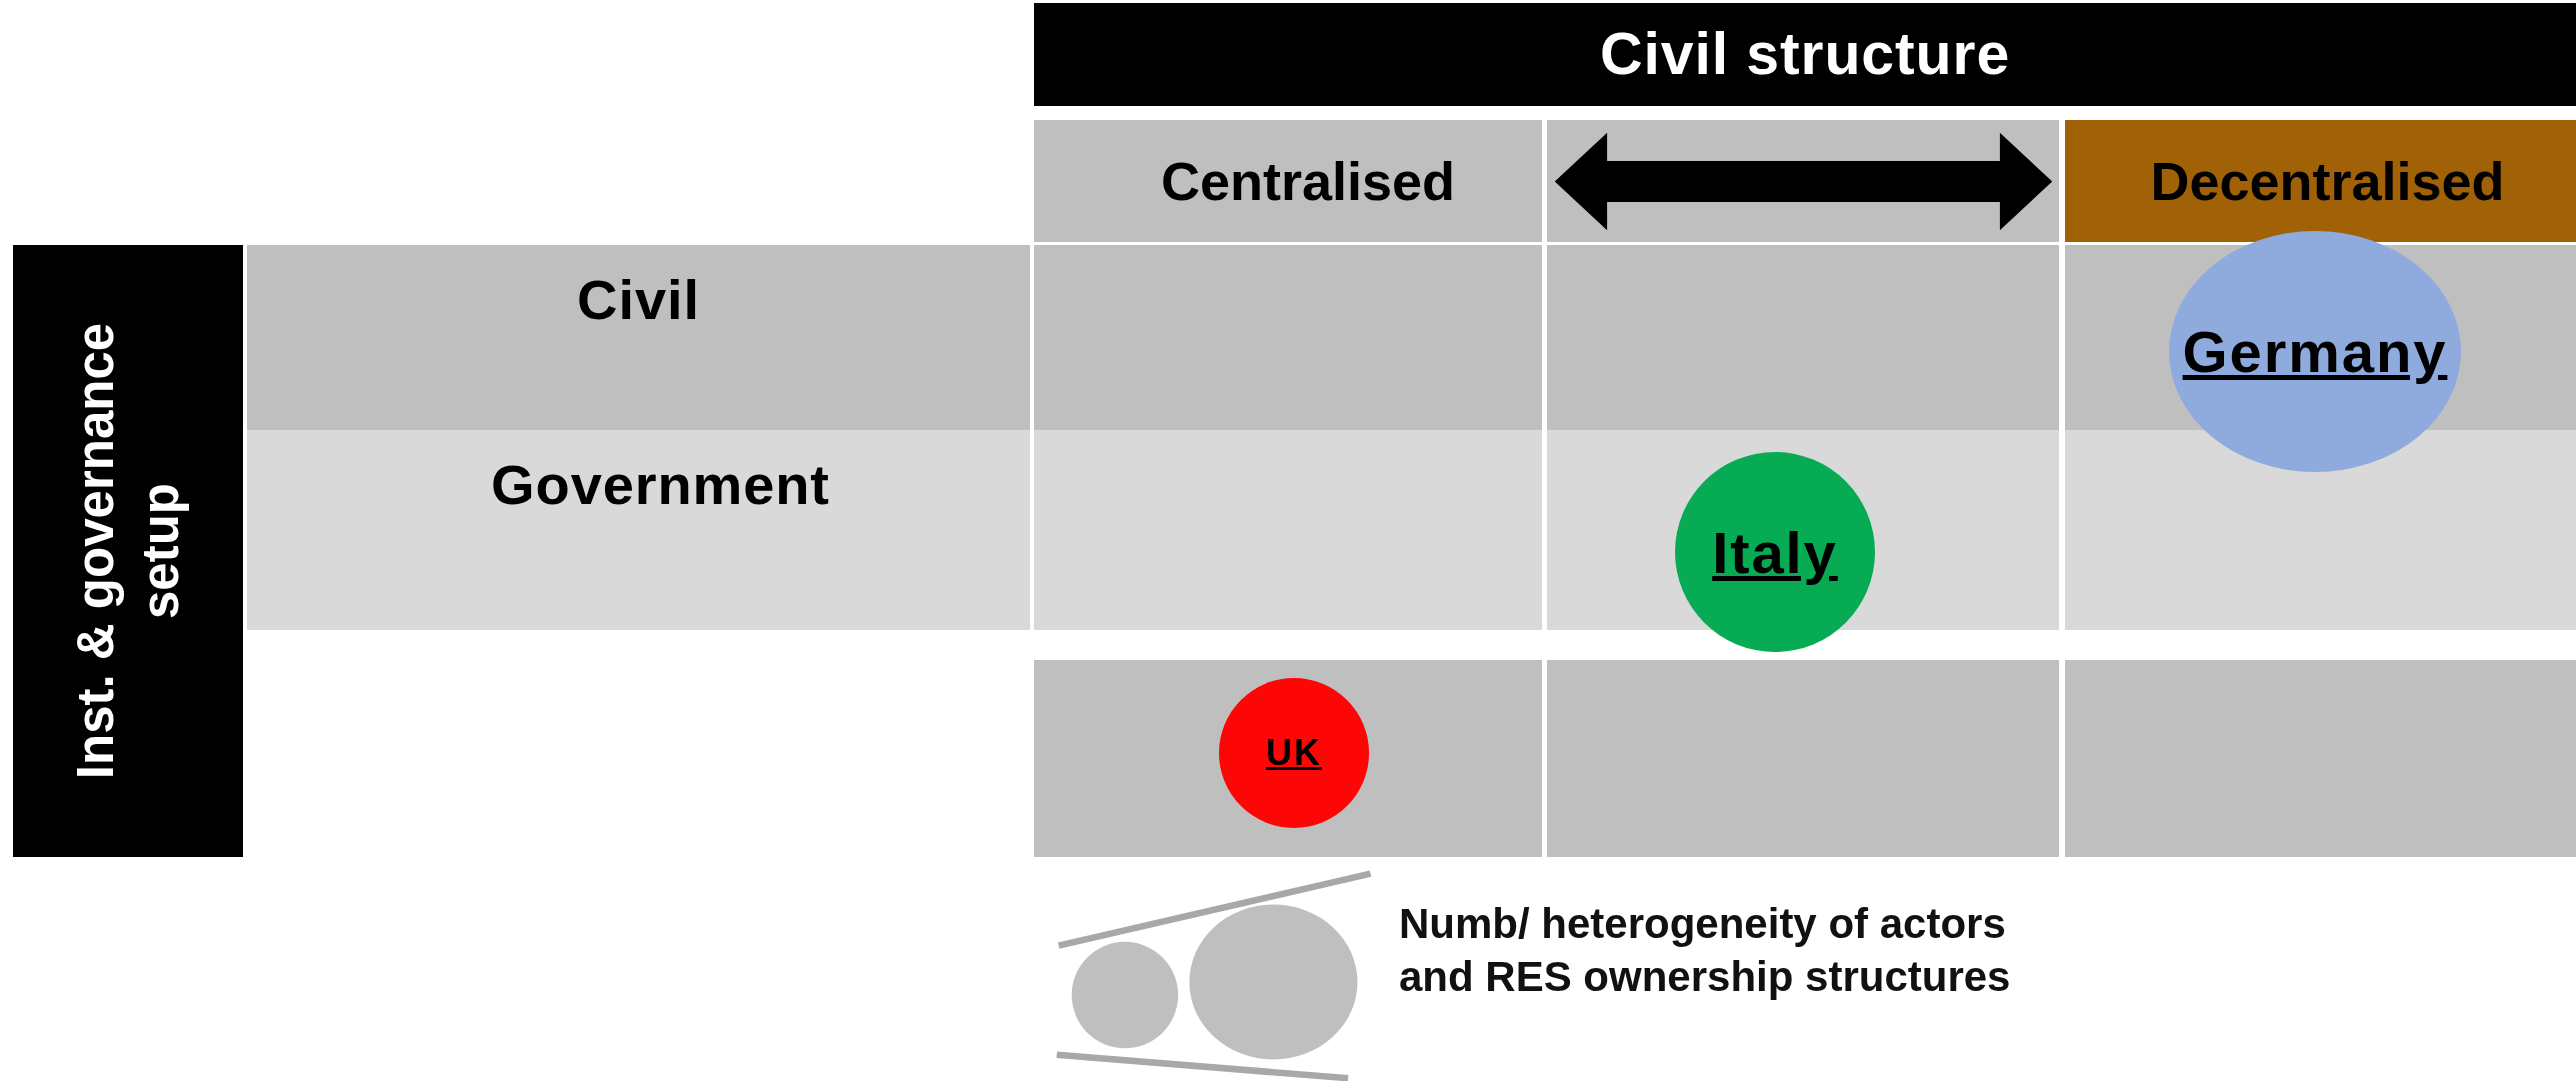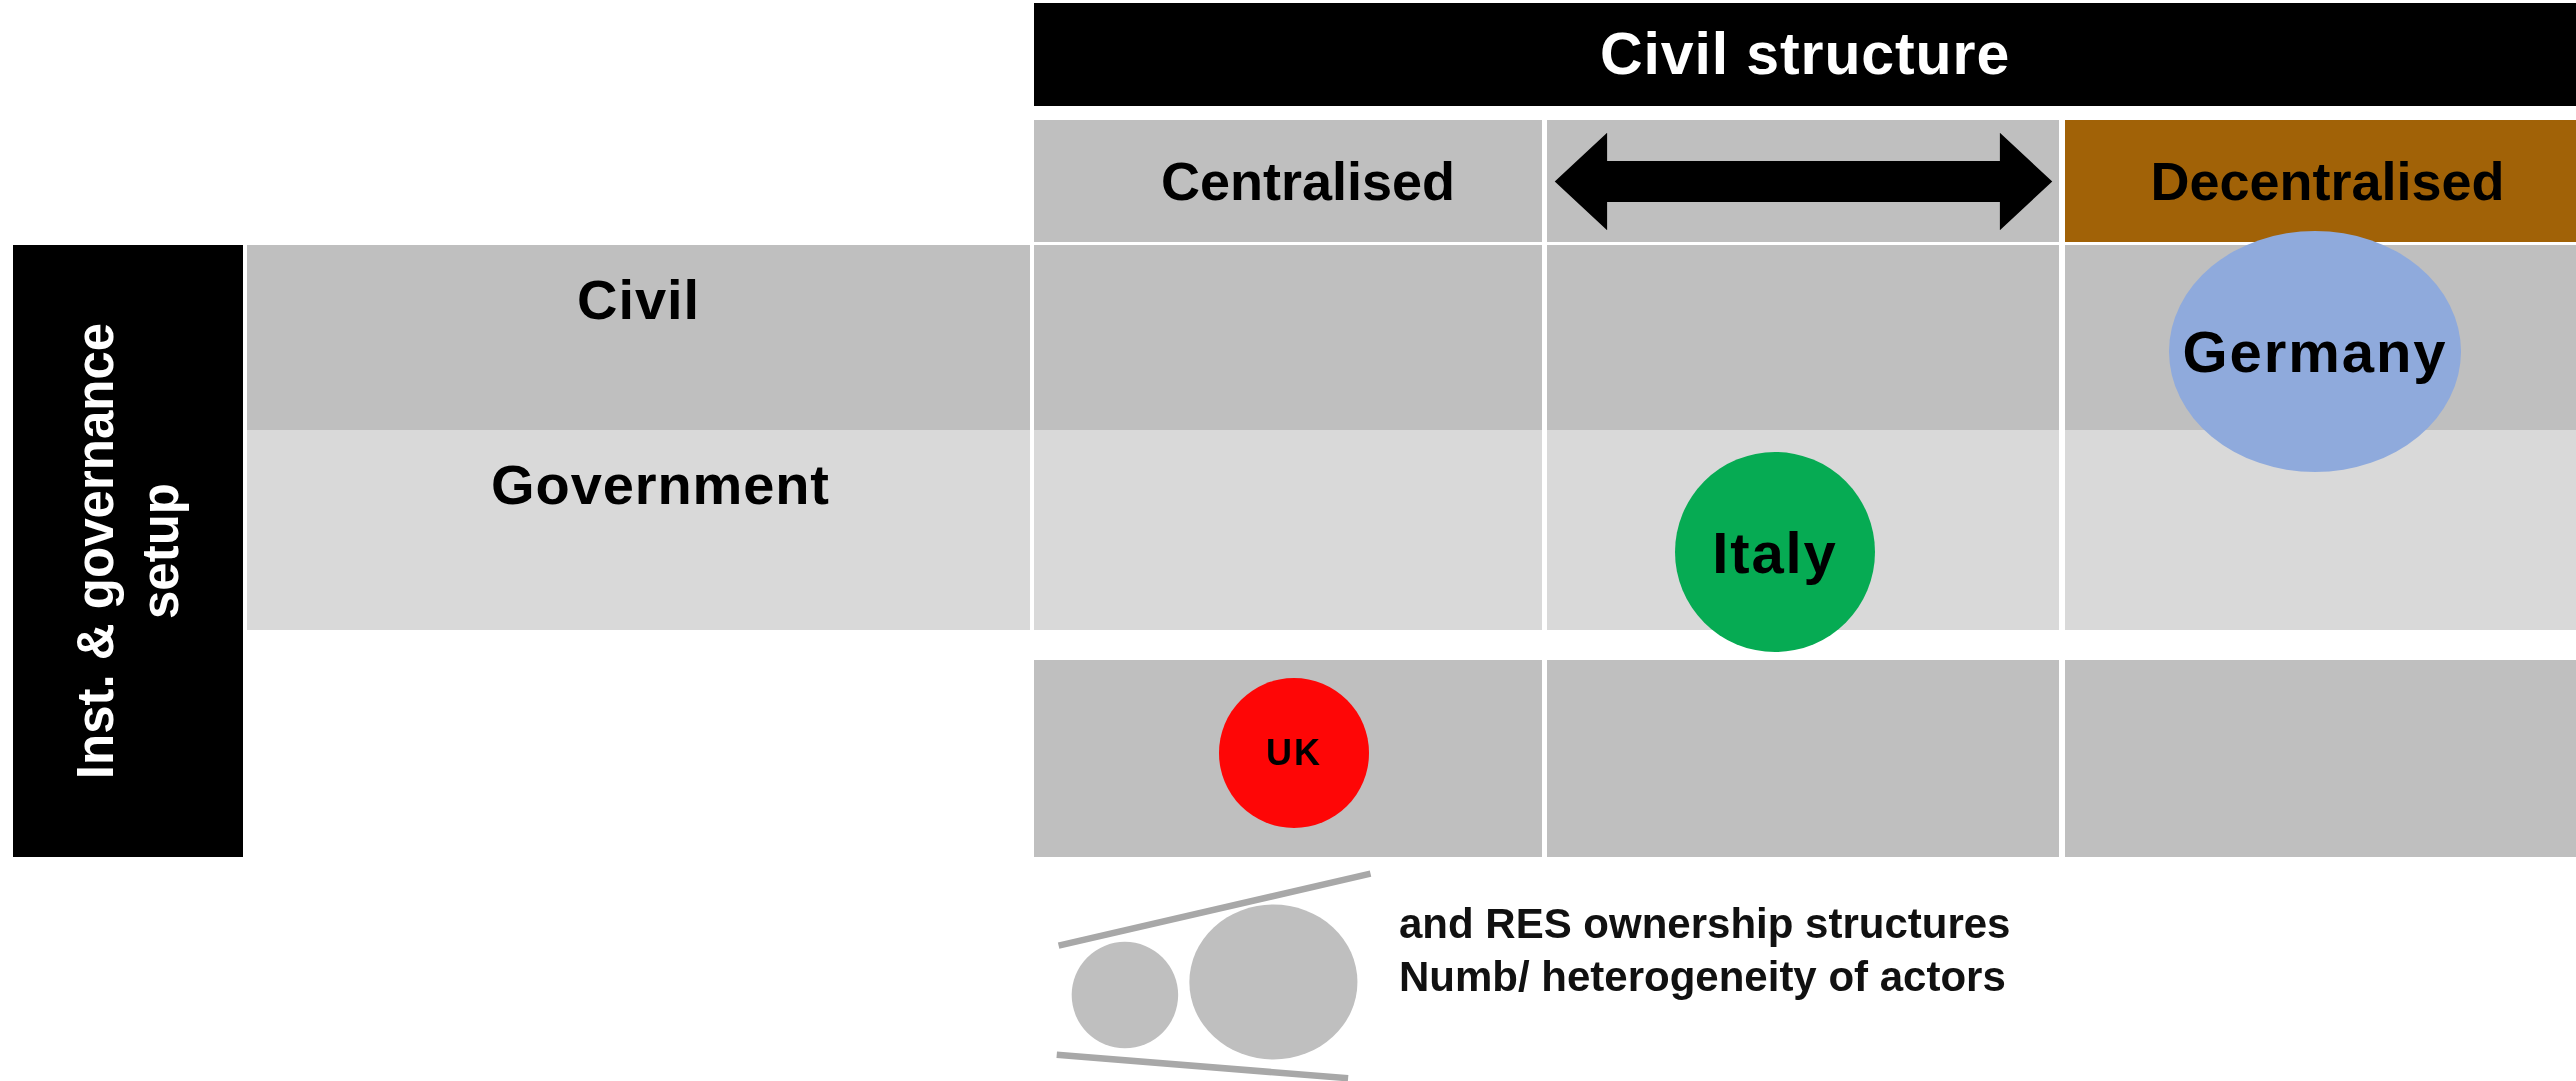--- a/index.html
+++ b/index.html
@@ -43,21 +43,21 @@
   .r1 { top:245px; height:243px; }
   .r2 { top:430px; height:200px;padding-left:44px; }
   .r3 { top:660px; height:197px; }
   .c1 { left:1034px; width:508px; }
   .c2 { left:1547px; width:512px; }
   .c3 { left:2065px; width:511px; }
 
   .bubble {
     border-radius:50%;
     display:flex; align-items:center; justify-content:center;
-    color:#000000; font-weight:bold; letter-spacing:1.9px;
+    color:#000000; font-weight:bold; letter-spacing:1.9px;text-decoration:underline;
   }
   .bubble-germany { left:2169px; top:231px; width:292px; height:241px; font-size:58px; }
   .bubble-italy   { left:1675px; top:452px; width:200px; height:200px; font-size:58px; }
   .bubble-uk      { left:1219px; top:678px; width:150px; height:150px; font-size:36px; }
 
   .legend-graphic { left:1019px; top:855px; width:393px; height:226px; }
   .legend-text {
     left:1399px; top:897px; color:#111111;
     font-size:42px; font-weight:bold; line-height:53px; white-space:nowrap;
   }
@@ -126,18 +126,18 @@
   <div class="abs legend-graphic">
     <svg width="393" height="226" viewBox="0 0 420 242" xmlns="http://www.w3.org/2000/svg">
       <line x1="42" y1="97" x2="376" y2="20" stroke="#a8a8a8" stroke-width="7"></line>
       <line x1="40" y1="214" x2="352" y2="239" stroke="#a8a8a8" stroke-width="7"></line>
       <circle cx="113" cy="150" r="57" fill="#bfbfbf"></circle>
       <ellipse cx="272" cy="136" rx="90" ry="83" fill="#bfbfbf"></ellipse>
     </svg>
   </div>
 
   <div class="abs legend-text">
+    <div>Numb/ heterogeneity of actors</div>
     <div>and RES ownership structures</div>
-    <div>Numb/ heterogeneity of actors</div>
   </div>
 
 </div>
 
 
 </body></html>

